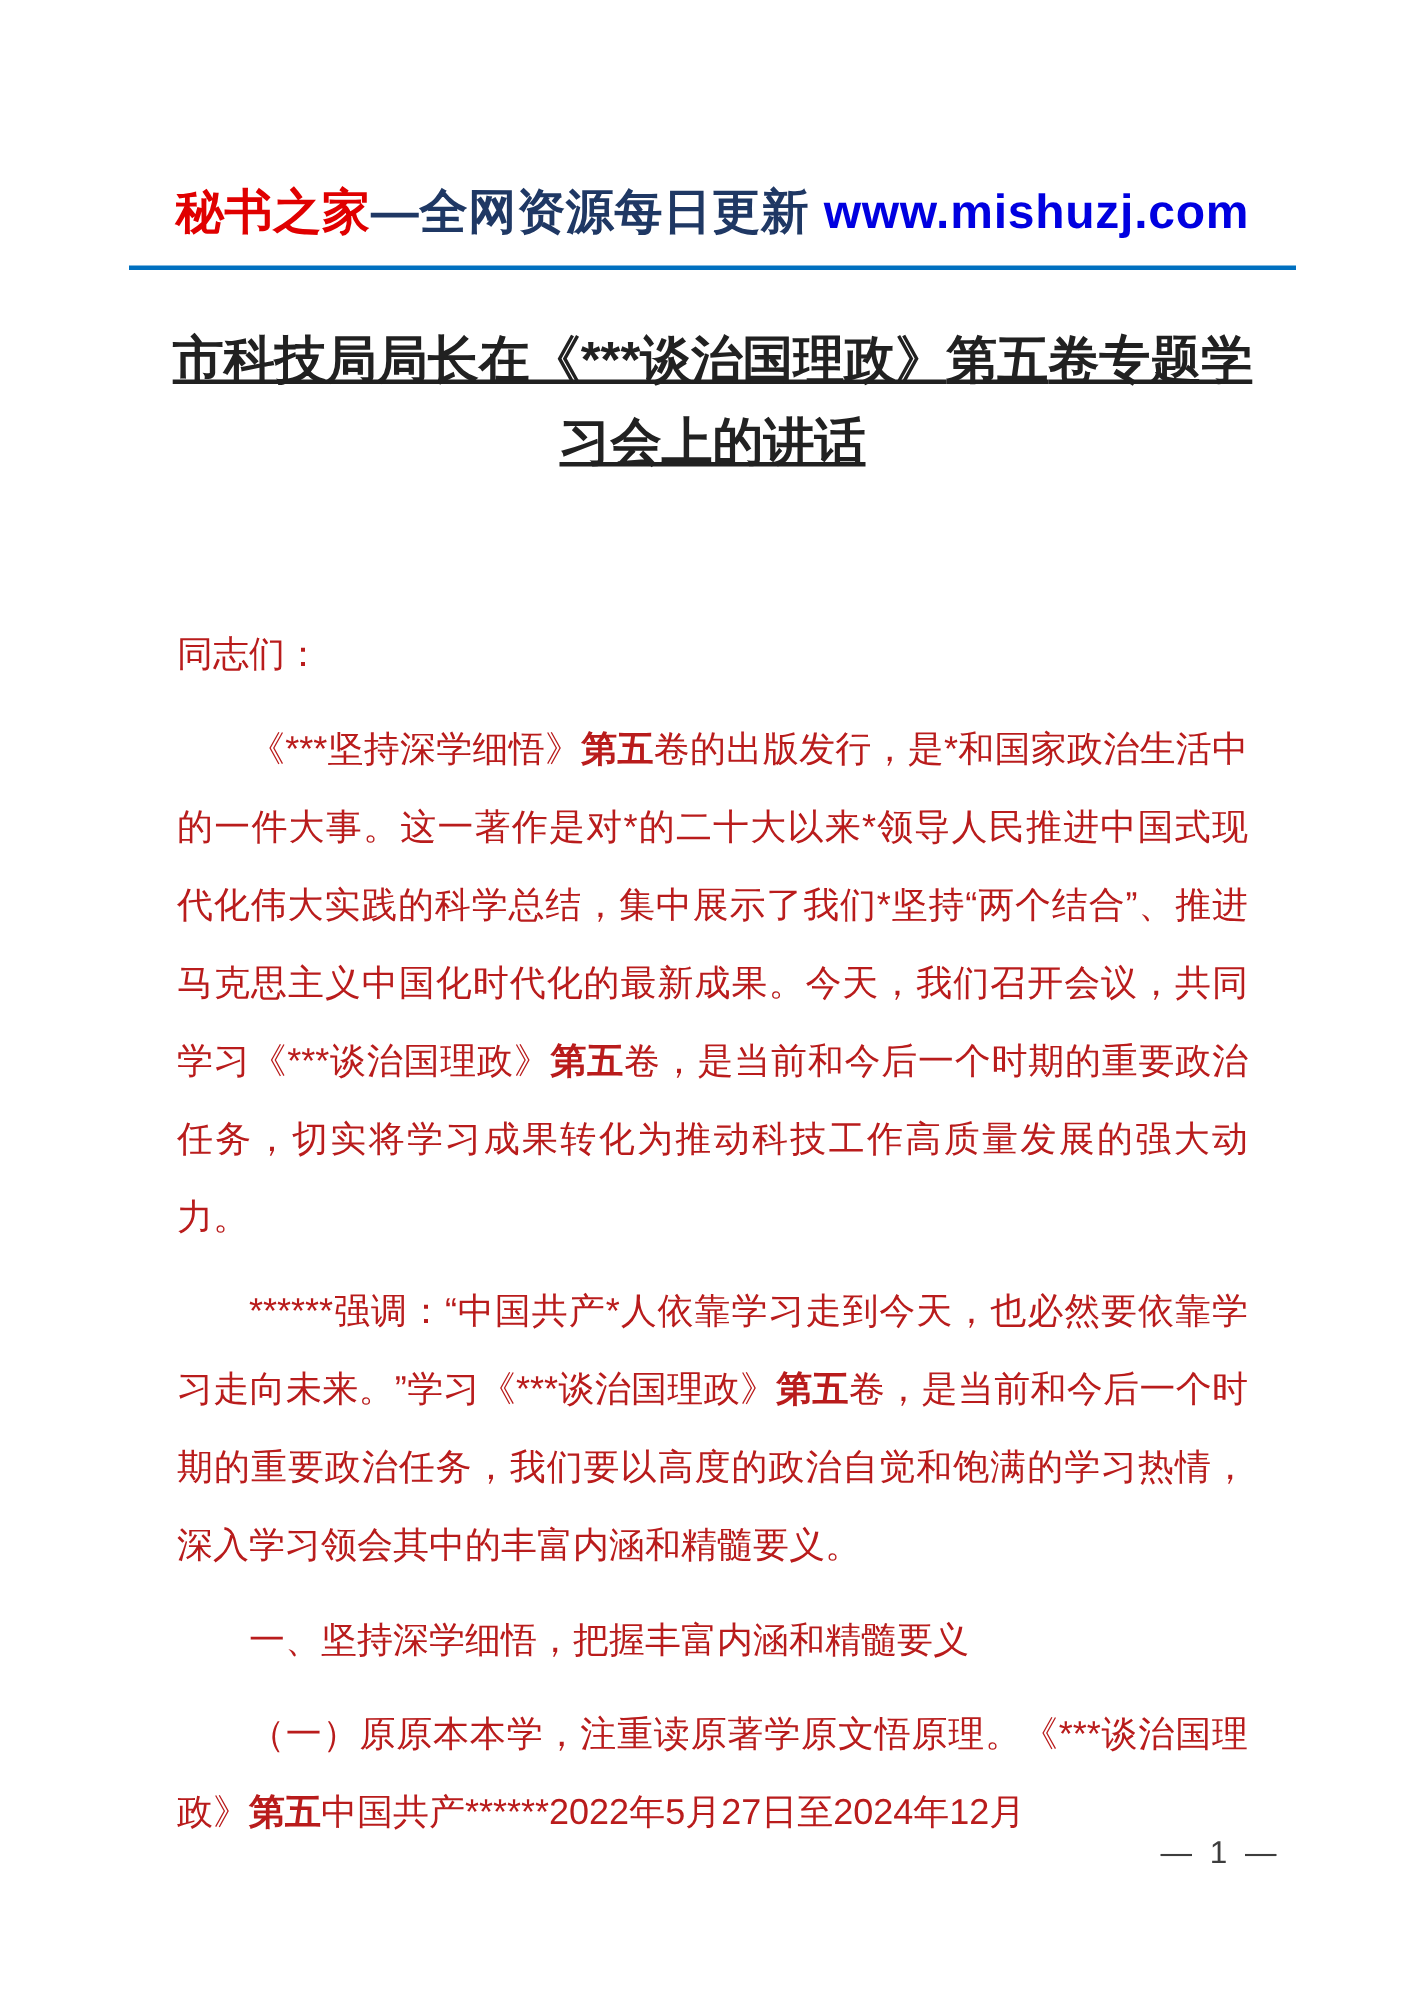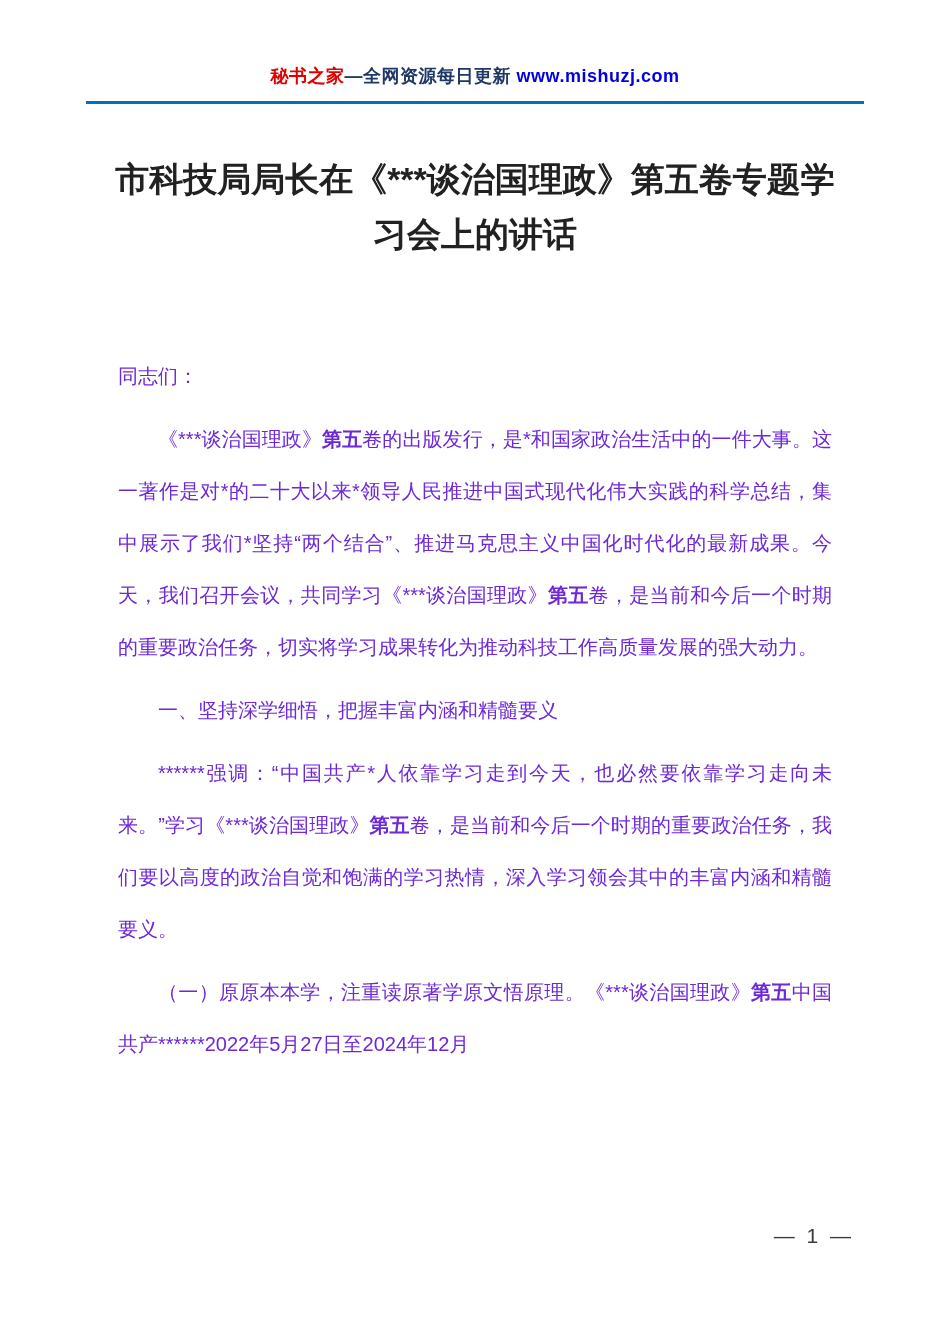--- a/index.html
+++ b/index.html
@@ -8,52 +8,53 @@
     width: 950px;
     height: 1344px;
     margin: 0 auto;
     background: #ffffff;
     font-family: "Liberation Sans", "DejaVu Sans", sans-serif;
     color: #1a1a1a;
     overflow: hidden;
   }
   
   .site-header {
-    padding-top: 64px;
+    padding-top: 120px;
     text-align: center;
-    font-size: 18px;
+    font-size: 32px;
     font-weight: bold;
     letter-spacing: 0.5px;
     white-space: pre;
   }
   .site-header .brand   { color: #e00000; }
   .site-header .tagline { color: #1f3864; }
   .site-header .url     { color: #0000e0; text-decoration: none; cursor: pointer; }
   .header-rule {
     height: 3px;
     background: #0070c0;
     margin: 13px 86px 0 86px;
   }
   
   .doc-title {
-    margin: 48px 108px 0 108px;
+    margin: 33px 108px 0 108px;
     text-align: center;
     font-size: 34px;
     font-weight: bold;
     line-height: 55px;
     color: #212121;
+    text-decoration: underline;
   }
   .doc-title .em { font-weight: 900; font-family: "Liberation Serif", "DejaVu Serif", serif; }
   
   .doc-body {
     margin: 88px 118px 0 118px;
-    font-size: 20px;
+    font-size: 24px;
     line-height: 52px;
     text-align: justify;
-    color: #6d28d9;
+    color: #b91c1c;
   }
   .doc-body p { margin: 0 0 11px 0; }
   .doc-body .salutation { text-indent: 0; }
   .doc-body .para { text-indent: 2em; }
   .doc-body .em { font-weight: bold; }
   
   .page-footer {
     position: absolute;
     top: 1224px;
     right: 96px;
@@ -71,25 +72,25 @@
   <div class="site-header"><span class="brand">秘书之家</span><span class="tagline">—全网资源每日更新 </span><a class="url">www.mishuzj.com</a></div>
 
   <div class="header-rule"></div>
 
   <h1 class="doc-title"><span>市科技局局长在《***谈治国理政》</span><span class="em">第五</span><span>卷专题学习会上的讲话</span></h1>
 
   <div class="doc-body">
 
     <p class="salutation">同志们：</p>
 
-    <p class="para"><span>《***谈治国理政》</span><span class="em">第五</span><span>卷的出版发行，是*和国家政治生活中的一件大事。这一著作是对*的二十大以来*领导人民推进中国式现代化伟大实践的科学总结，集中展示了我们*坚持“两个结合”、推进马克思主义中国化时代化的最新成果。今天，我们召开会议，共同学习《***谈治国理政》</span><span class="em">第五</span><span>卷，是当前和今后一个时期的重要政治任务，切实将学习成果转化为推动科技工作高质量发展的强大动力。</span></p>
+    <p class="para"><span>《***坚持深学细悟》</span><span class="em">第五</span><span>卷的出版发行，是*和国家政治生活中的一件大事。这一著作是对*的二十大以来*领导人民推进中国式现代化伟大实践的科学总结，集中展示了我们*坚持“两个结合”、推进马克思主义中国化时代化的最新成果。今天，我们召开会议，共同学习《***谈治国理政》</span><span class="em">第五</span><span>卷，是当前和今后一个时期的重要政治任务，切实将学习成果转化为推动科技工作高质量发展的强大动力。</span></p>
+
+    <p class="para"><span>******强调：“中国共产*人依靠学习走到今天，也必然要依靠学习走向未来。”学习《***谈治国理政》</span><span class="em">第五</span><span>卷，是当前和今后一个时期的重要政治任务，我们要以高度的政治自觉和饱满的学习热情，深入学习领会其中的丰富内涵和精髓要义。</span></p>
 
     <p class="para">一、坚持深学细悟，把握丰富内涵和精髓要义</p>
-
-    <p class="para"><span>******强调：“中国共产*人依靠学习走到今天，也必然要依靠学习走向未来。”学习《***谈治国理政》</span><span class="em">第五</span><span>卷，是当前和今后一个时期的重要政治任务，我们要以高度的政治自觉和饱满的学习热情，深入学习领会其中的丰富内涵和精髓要义。</span></p>
 
     <p class="para"><span>（一）原原本本学，注重读原著学原文悟原理。《***谈治国理政》</span><span class="em">第五</span><span>中国共产******2022年5月27日至2024年12月</span></p>
 
   </div>
 
   <div class="page-footer">— 1 —</div>
 
 </div>
 
 </body></html>

